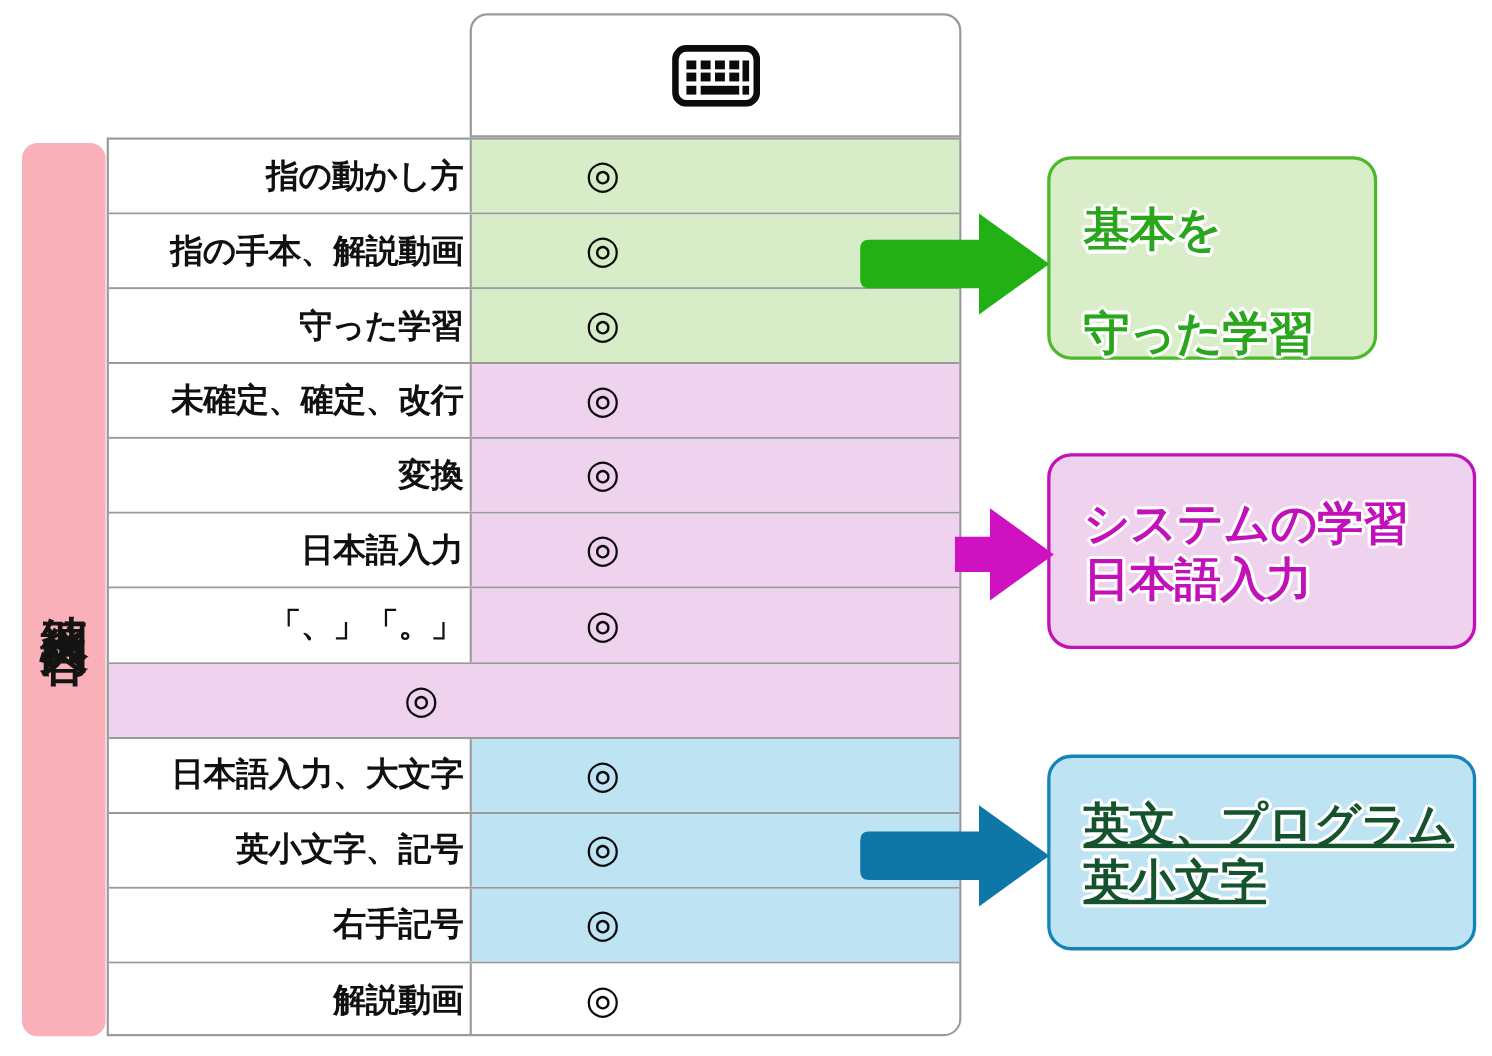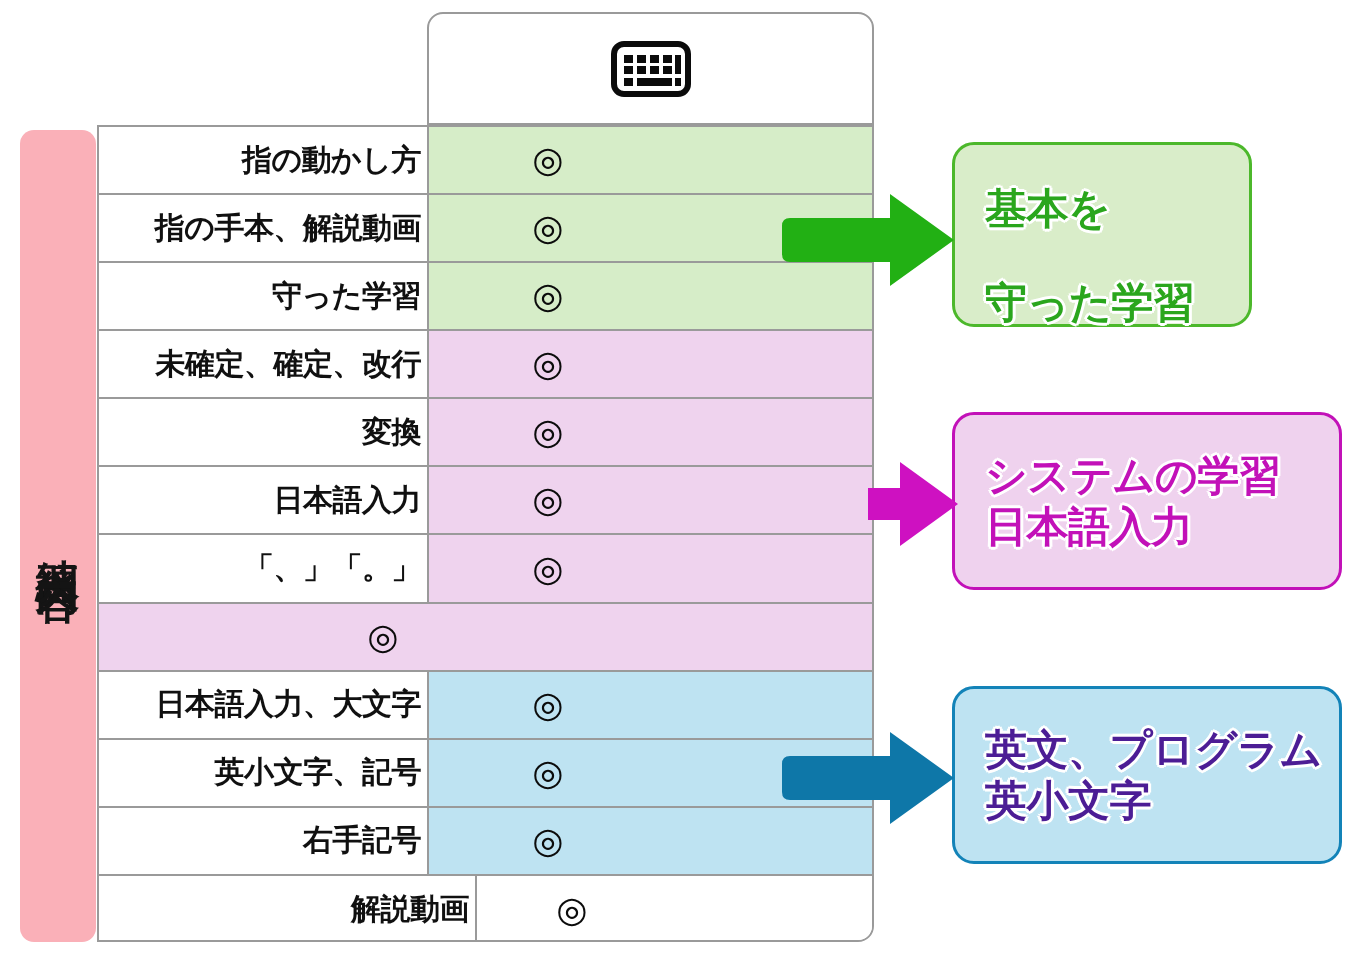--- a/index.html
+++ b/index.html
@@ -82,21 +82,21 @@
     background: #ffffff;
     overflow: hidden;
     z-index: 3;
   }
   .row {
     display: flex;
     height: 68.08px;
     box-sizing: border-box;
     border-bottom: 2px solid #9a9a9a;
   }
-  .row:last-child { border-bottom: none; margin-left: 48px; }
+  .row:last-child { border-bottom: none; }
 
   .cell-label {
     width: 330px;
     flex: none;
     box-sizing: border-box;
     display: flex;
     align-items: center;
     justify-content: flex-end;
     padding-right: 6px;
     font-size: 30px;
@@ -171,24 +171,25 @@
       -2px -2px 0 #fff, 2px -2px 0 #fff, -2px 2px 0 #fff, 2px 2px 0 #fff,
       0 -3px 0 #fff, 0 3px 0 #fff, -3px 0 0 #fff, 3px 0 0 #fff;
   }
 
   #callout-en {
     left: 952px; top: 686px; width: 390px; height: 178px;
     background: #BEE3F2;
     border: 3px solid #1383B8;
   }
   #callout-en .line {
-    color: #4c1d95;
+    color: #14532d;
     text-shadow:
       -2px -2px 0 #fff, 2px -2px 0 #fff, -2px 2px 0 #fff, 2px 2px 0 #fff,
       0 -3px 0 #fff, 0 3px 0 #fff, -3px 0 0 #fff, 3px 0 0 #fff;
+    text-decoration: underline;
   }
 
   
   .arrow {
     position: absolute;
     z-index: 6;
   }
   #arrow-basic { left: 778px; top: 190px; width: 180px; height: 100px; }
   #arrow-jp    { left: 868px; top: 458px; width: 92px;  height: 92px;  }
   #arrow-en    { left: 778px; top: 728px; width: 180px; height: 100px; }

